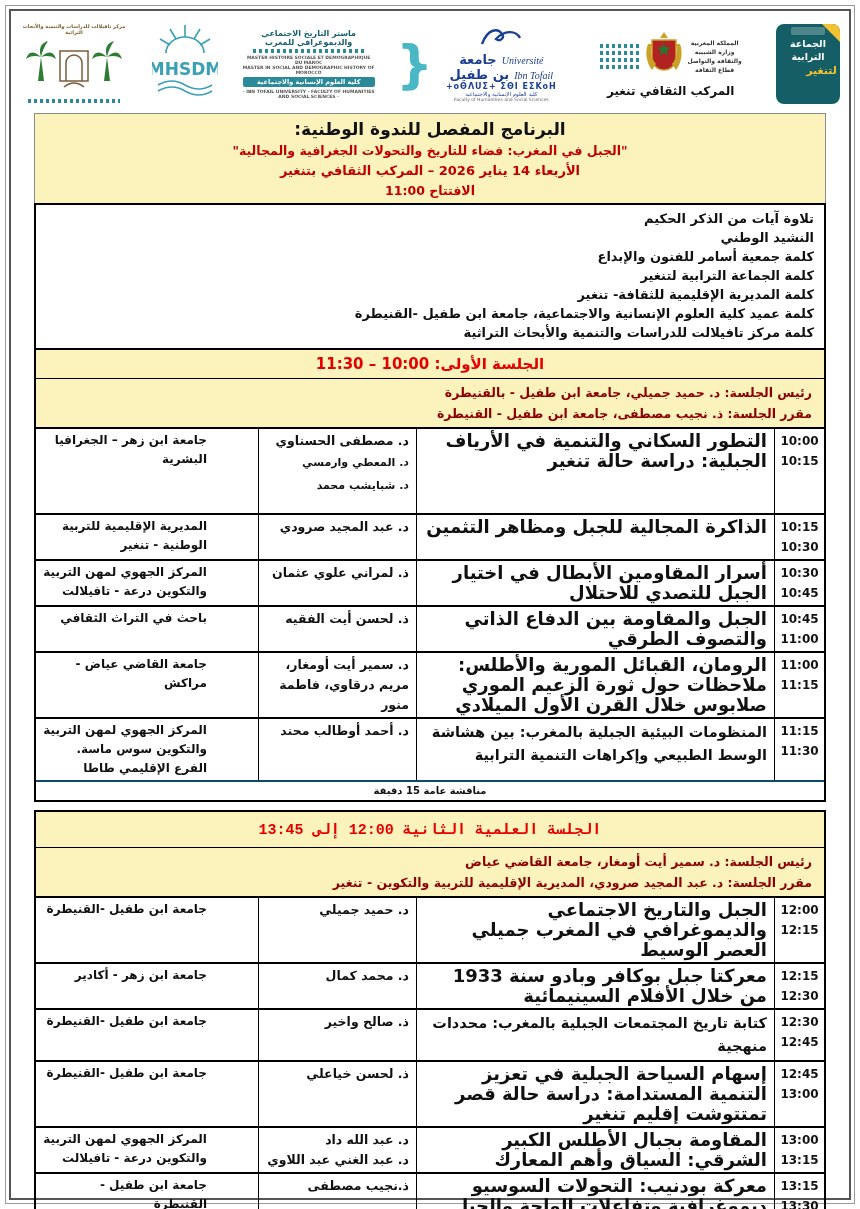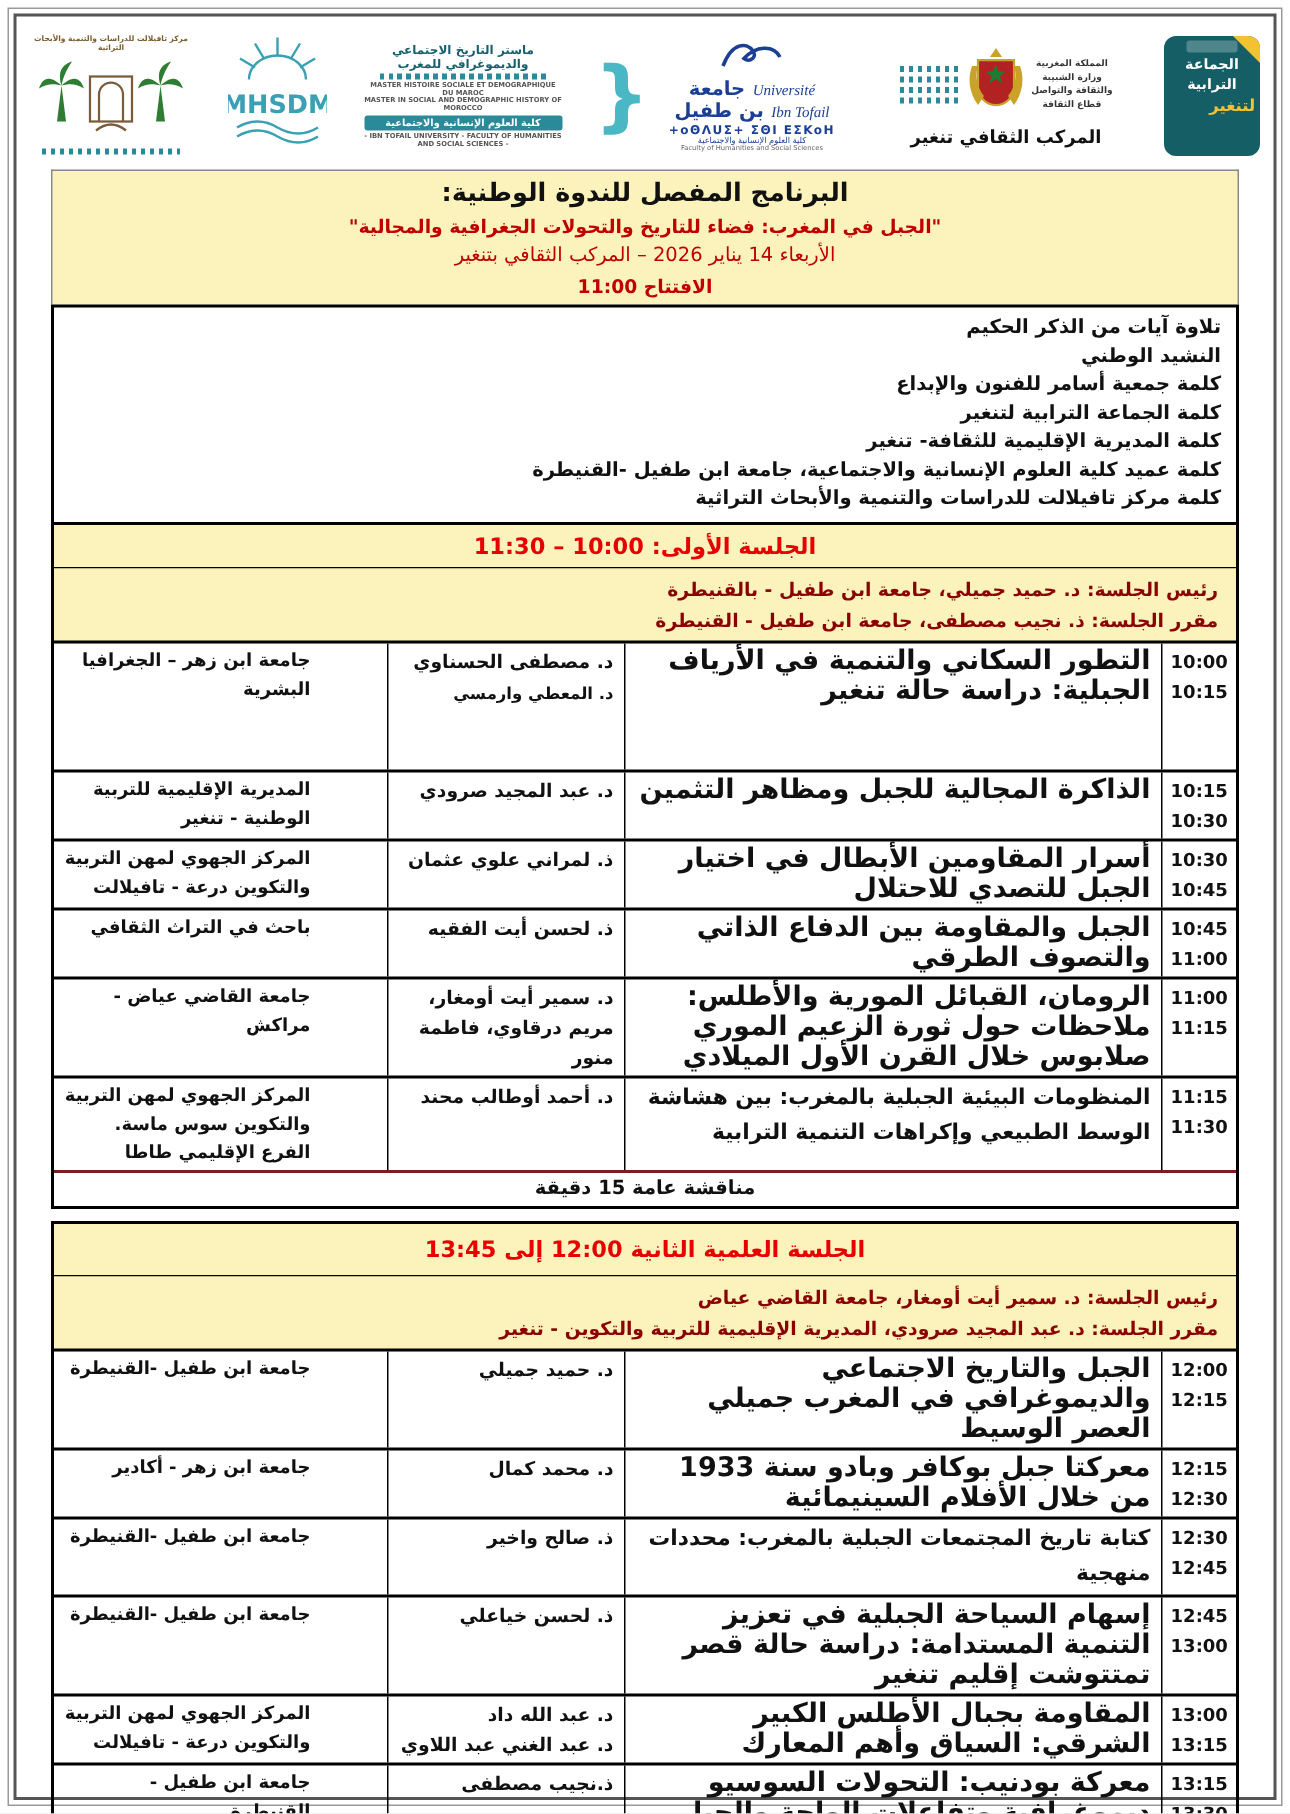--- a/index.html
+++ b/index.html
@@ -58,46 +58,46 @@
   .lg-ass .orange { font-size:5px; color:#d07020; font-weight:bold; }
   .lg-ass .crea { font-size:6px; color:#26348b; font-weight:bold; }
 
   
   .main { margin:0 18px; }
 
   .title-block { background:#fbf2bc; border:1px solid #8a8a8a; border-bottom:none;
                  text-align:center; padding:4px 0 3px 0; }
   .t1 { font-size:17px; font-weight:bold; color:#111; line-height:23px; }
   .t2 { font-size:12.5px; font-weight:bold; color:#c00000; line-height:20px; }
-  .t3 { font-size:13px;  font-weight:normal; color:#c00000; line-height:20px; }
+  .t3 { font-size:13px;  font-weight:bold; color:#c00000; line-height:20px; }
   .t4 { font-size:12.5px; font-weight:bold; color:#c00000; line-height:19px; }
 
   .program-box { border:2px solid #000; }
   .opening { padding:4px 10px 6px; }
   .opening div { font-size:13px; font-weight:bold; color:#111; line-height:19px; }
 
   .banner { background:#fbf2bc; color:#e60000; text-align:center; font-weight:bold;
             font-size:15px; padding:5px 0; border-top:2px solid #000; border-bottom:1px solid #000; }
-  .banner.second { padding:8px 0; }
+  .banner.second { padding:8px 0;font-family:Liberation Mono, monospace; }
   .chairs { background:#fbf2bc; color:#8b0000; font-weight:bold; font-size:12.5px;
             padding:3px 12px; line-height:21px; border-bottom:2px solid #000; }
 
   .trow { display:grid; grid-template-columns:50px 1fr 202px 178px; border-bottom:2px solid #000; }
   .trow.last { border-bottom:none; }
   .cell { padding:2px 7px; font-weight:bold; color:#111; }
   .c-time { text-align:center; font-size:12px; line-height:20px; padding:2px 2px;
             border-left:1px solid #000; }
   .c-topic { font-size:18px; line-height:20px; border-left:1px solid #000; }
   .c-topic.emph { font-size:14.5px; line-height:23px; }
   .c-spk { font-size:12.5px; line-height:20px; border-left:1px solid #000;margin-left:44px; }
   .c-spk .emph-name { font-size:11px; line-height:23px; display:block; }
   .c-spk span { display:block; }
   .c-aff { font-size:12px; line-height:19px; }
-  .discussion { text-align:center; font-size:13px; font-weight:bold; color:#111;
-                padding:3px 0 4px; border-top:2px solid #7f1d1d; }
+  .discussion { text-align:center; font-size:10px; font-weight:bold; color:#111;
+                padding:3px 0 4px; border-top:2px solid #0c4a6e; }
   .gap { height:8px; }
 
   
   .footer { position:relative; height:86px; }
   .stamp-wrap { position:absolute; left:318px; top:2px; width:185px; direction:ltr; }
   .signer { position:absolute; left:250px; top:24px; color:#6a2d9e; font-size:13px;
             font-weight:bold; text-align:center; transform:rotate(-3deg); line-height:17px; }
 </style>
 </head>
 <body>
@@ -239,20 +239,21 @@
 
         <div class="trow" style="min-height:86px;">
           <div class="cell c-time">
             <span style="display:block">10:00</span>
             <span style="display:block">10:15</span>
           </div>
           <div class="cell c-topic">التطور السكاني والتنمية في الأرياف الجبلية: دراسة حالة تنغير</div>
           <div class="cell c-spk">
             <span>د. مصطفى الحسناوي</span>
             <span class="emph-name">د. المعطي وارمسي</span>
+            <span class="emph-name">د. شبايشب محمد</span>
           </div>
           <div class="cell c-aff">جامعة ابن زهر – الجغرافيا البشرية</div>
         </div>
 
         <div class="trow" style="min-height:38px;">
           <div class="cell c-time">
             <span style="display:block">10:15</span>
             <span style="display:block">10:30</span>
           </div>
           <div class="cell c-topic">الذاكرة المجالية للجبل ومظاهر التثمين</div>

